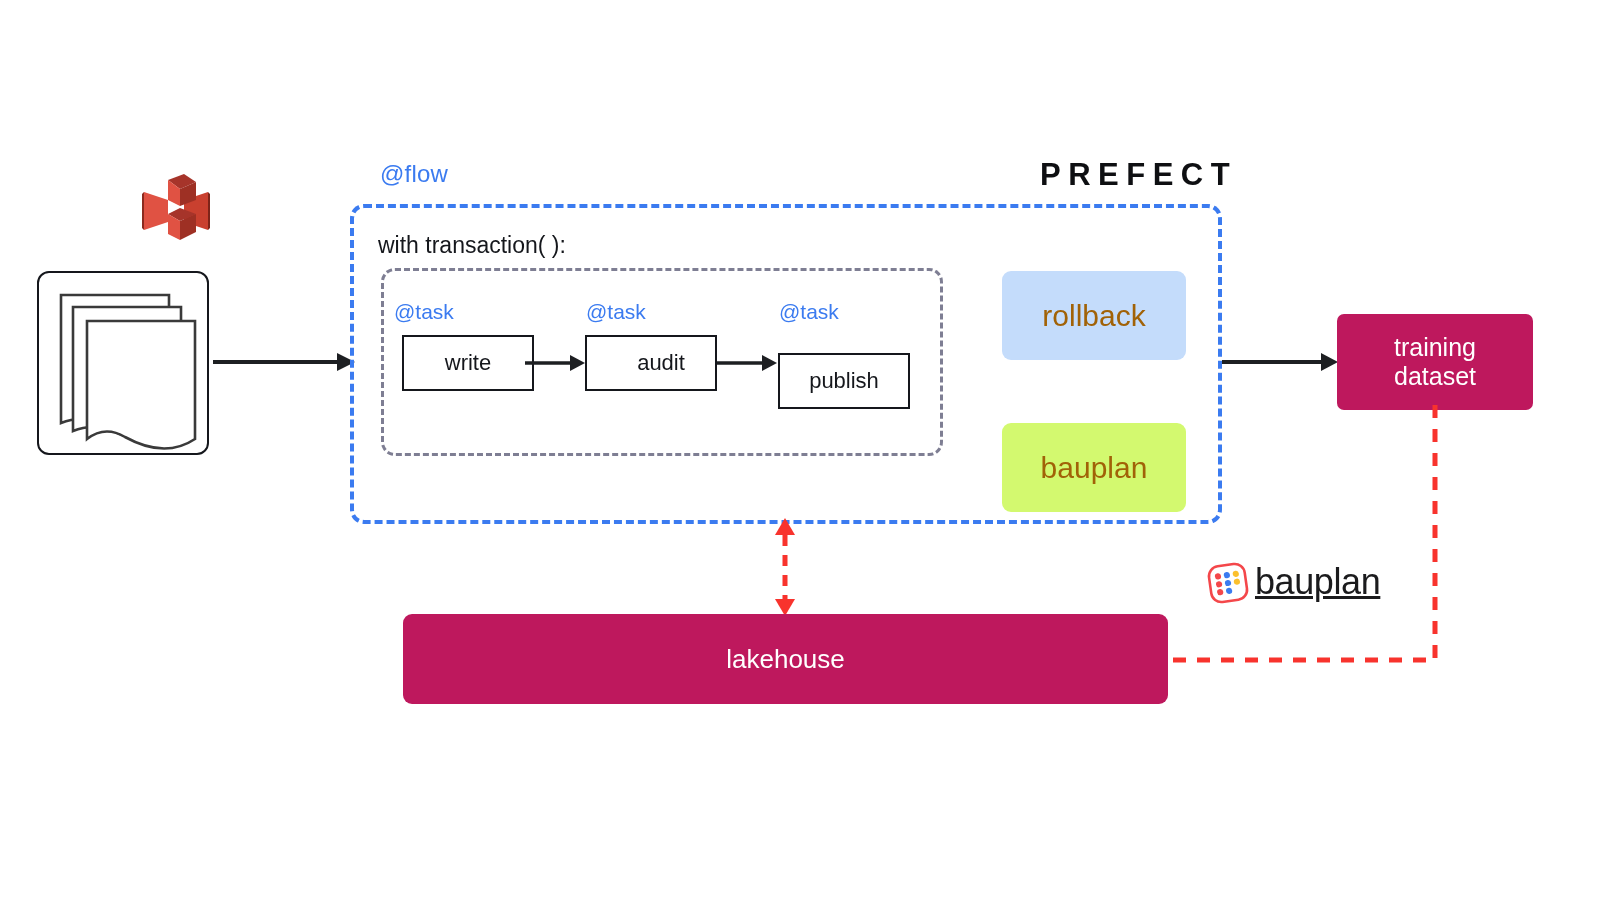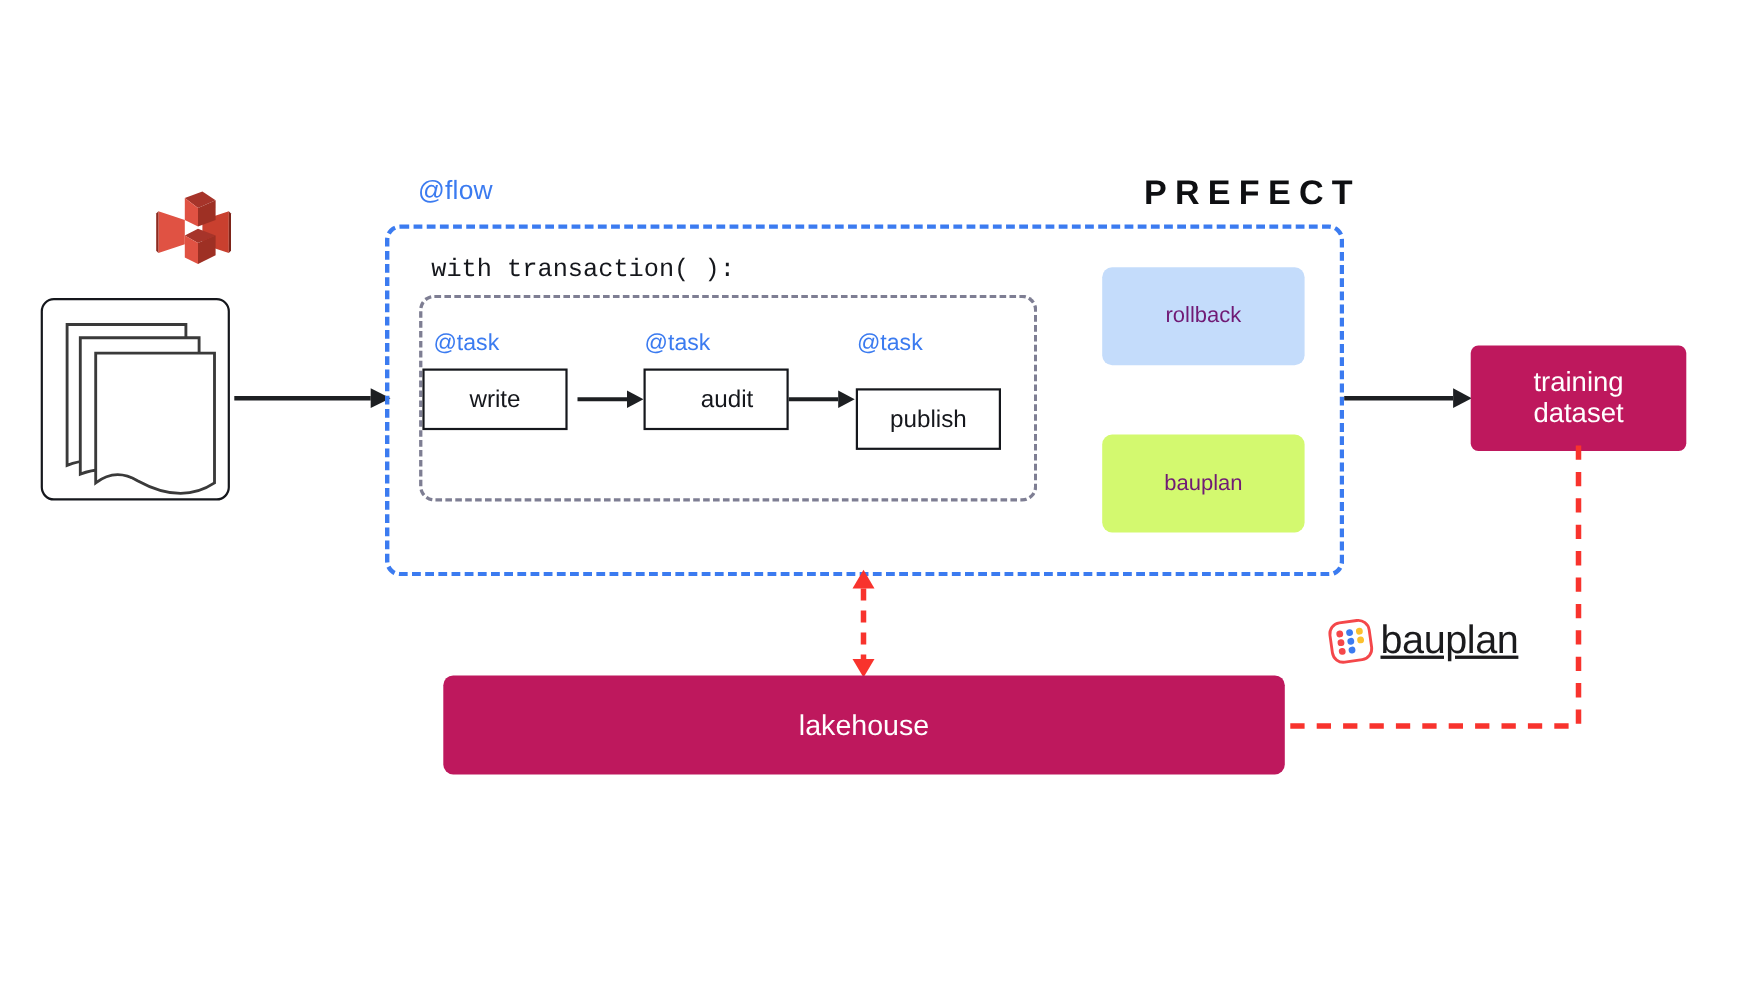--- a/index.html
+++ b/index.html
@@ -76,22 +76,23 @@
     justify-content: center;
     font-size: 22px;
     color: #15171c;
   }
   .pill {
     border-radius: 9px;
     box-sizing: border-box;
     display: flex;
     align-items: center;
     justify-content: center;
-    font-size: 20px;
-    color: #701a75;
+    font-size: 30px;
+    color: #a16207;
+    margin-top: 28px;
   }
   .red-box {
     background: #be185d;
     box-sizing: border-box;
     display: flex;
     align-items: center;
     justify-content: center;
     text-align: center;
     color: #ffffff;
     line-height: 1.18;
@@ -146,26 +147,26 @@
       <polygon points="124,3 142,12 124,21" fill="#1d1f22"></polygon>
     </svg>
   </div>
 
   <div class="abs lbl-flow" style="left:380px; top:160px;">@flow</div>
 
   <div class="abs prefect-word" style="left:1040px; top:157px;">PREFECT</div>
 
   <div class="abs flow-box" style="left:350px; top:204px; width:872px; height:320px;"></div>
 
-  <div class="abs lbl-transaction" style="left:392px; top:232px;font-family:Liberation Mono, monospace;">with transaction( ):</div>
+  <div class="abs lbl-transaction" style="left:378px; top:232px;">with transaction( ):</div>
 
   <div class="abs txn-box" style="left:381px; top:268px; width:562px; height:188px;"></div>
 
   <div class="abs lbl-task" style="left:394px; top:300px;">@task</div>
-  <div class="abs task-box" style="left:384px; top:335px; width:132px; height:56px;">write</div>
+  <div class="abs task-box" style="left:402px; top:335px; width:132px; height:56px;">write</div>
 
   <div class="abs" style="left:525px; top:352px; width:60px; height:22px;">
     <svg width="60" height="22" viewBox="0 0 60 22" aria-hidden="true">
       <line x1="0" y1="11" x2="45" y2="11" stroke="#1d1f22" stroke-width="3.6"></line>
       <polygon points="45,3 60,11 45,19" fill="#1d1f22"></polygon>
     </svg>
   </div>
 
   <div class="abs lbl-task" style="left:586px; top:300px;">@task</div>
   <div class="abs task-box" style="left:585px; top:335px; width:132px; height:56px;padding-left:20px;">audit</div>

